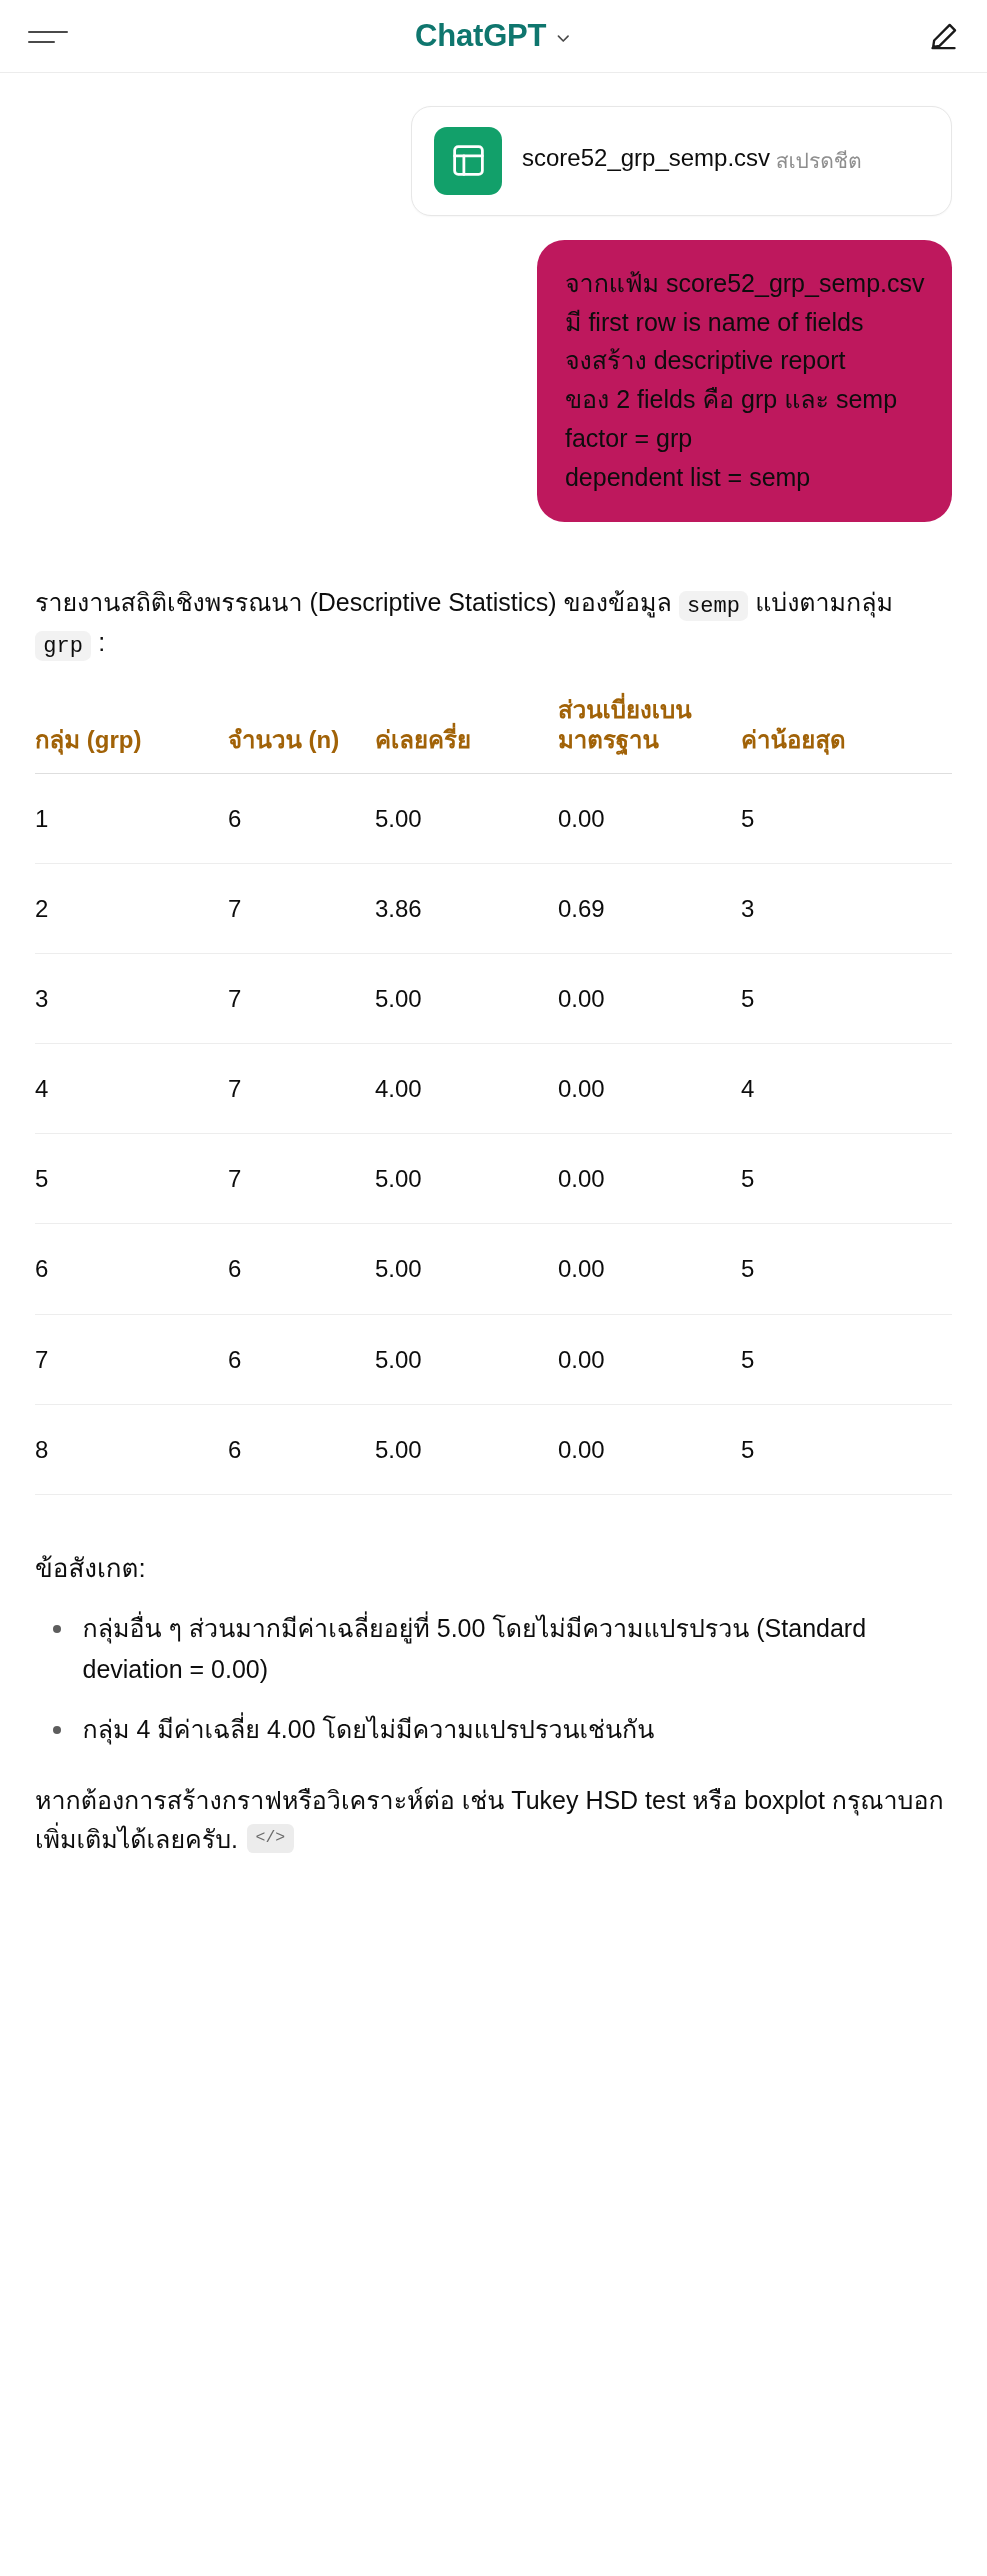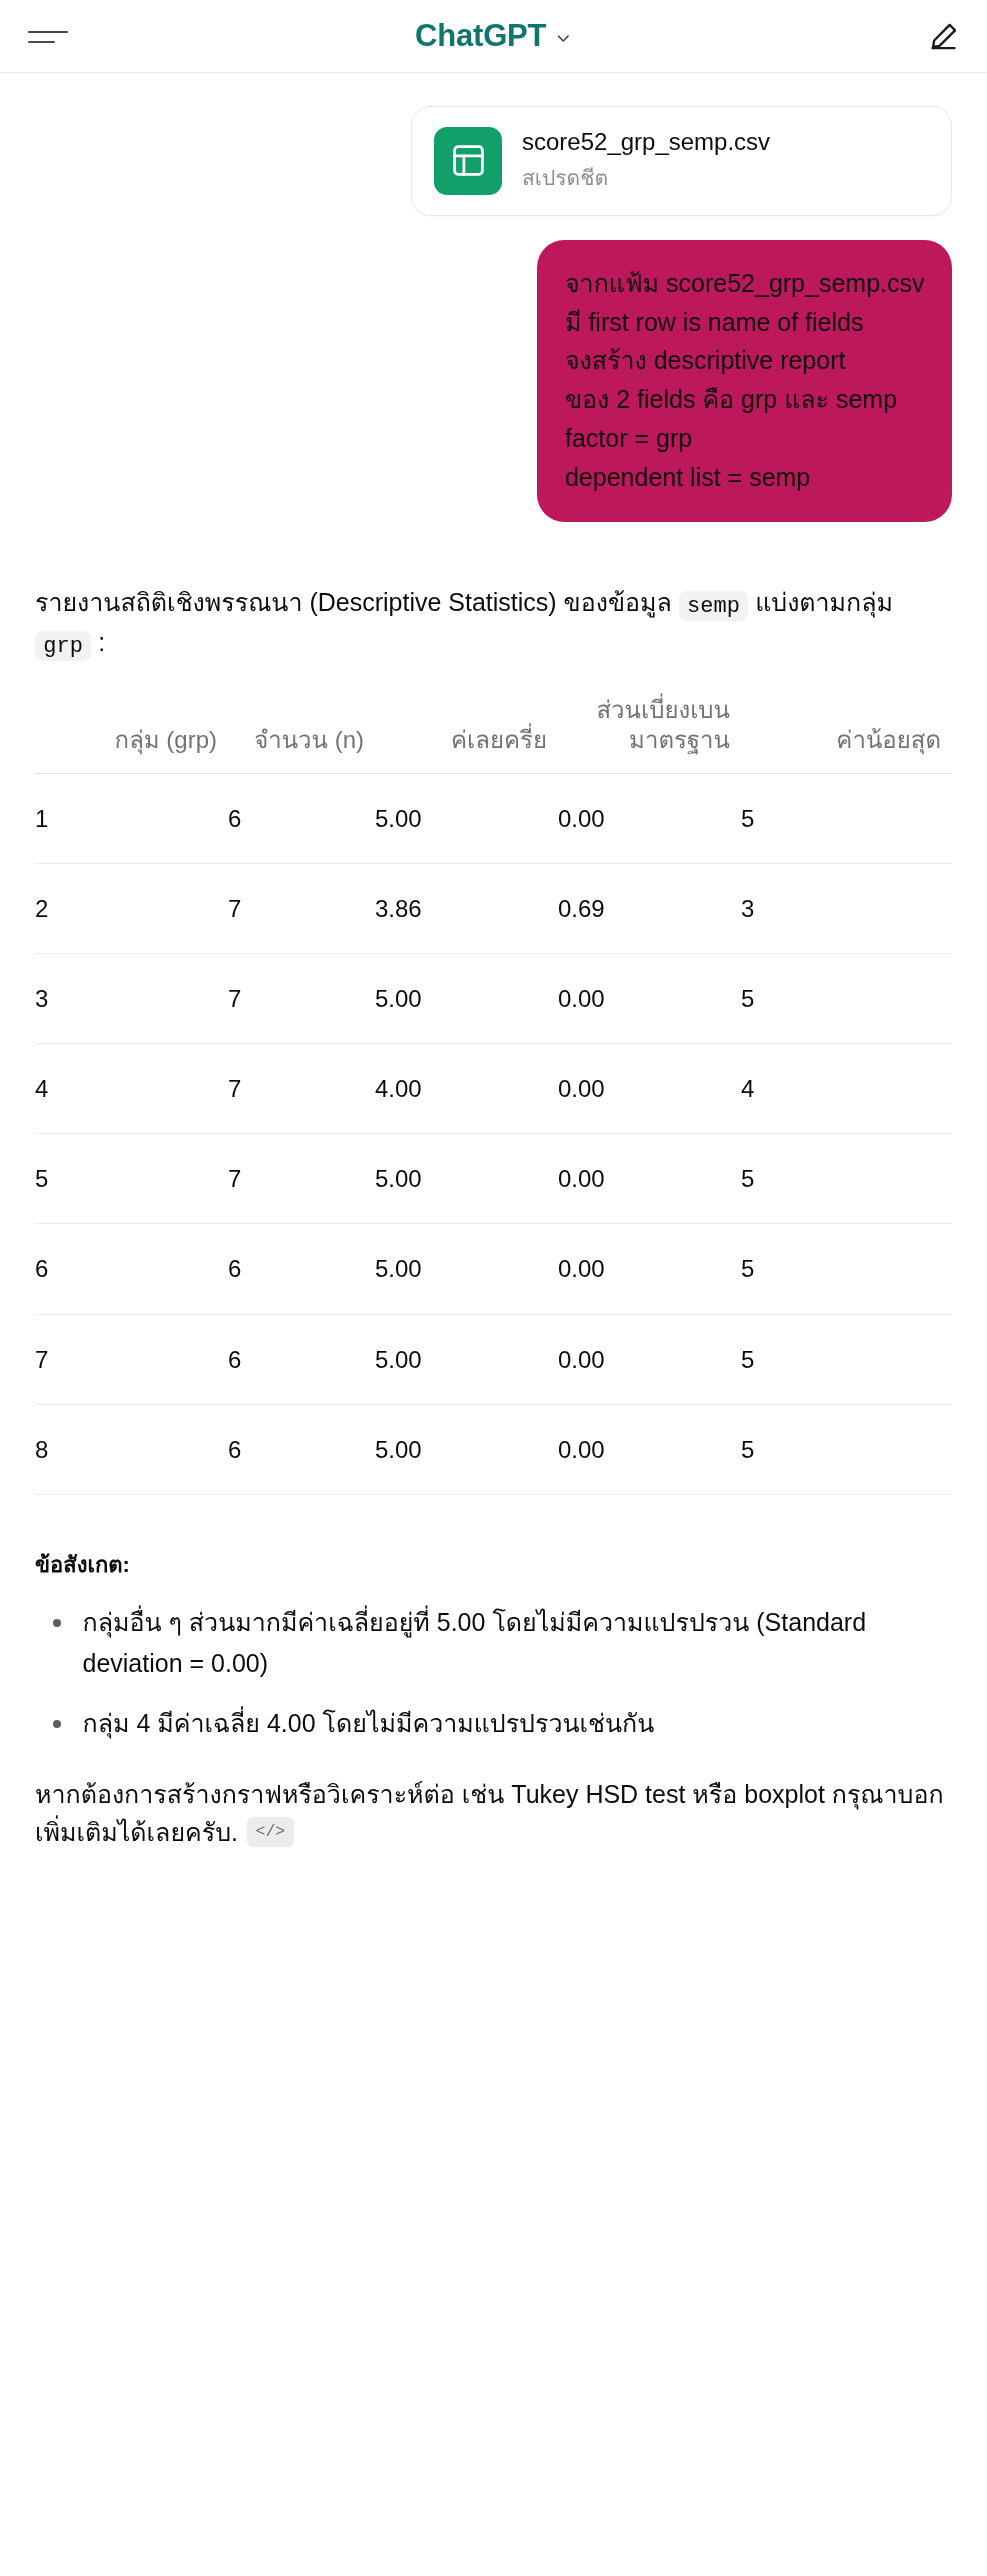--- a/index.html
+++ b/index.html
@@ -100,21 +100,21 @@
     width: 68px;
     height: 68px;
     border-radius: 13px;
     background: #19a974;
     background: #12a06a;
     display: flex;
     align-items: center;
     justify-content: center;
     flex: 0 0 auto;
   }
-  .file-meta { display: flex; flex-direction: column; gap: 5.5px; min-width: 0; }
+  .file-meta { display: flex; flex-direction: row; gap: 5.5px; min-width: 0; }
   .file-name {
     font-size: 24px;
     color: #0d0d0d;
     white-space: nowrap;
     overflow: hidden;
     text-overflow: ellipsis;
   }
   .file-type { font-size: 21px; color: #8e8e8e; }
 
   .user-bubble {
@@ -149,45 +149,45 @@
   }
 
   
   table.stats {
     width: 100%;
     border-collapse: collapse;
     margin-top: 31px;
     font-size: 24px;
   }
   table.stats th {
-    text-align: right;
-    font-weight: 400;
+    text-align: left;
+    font-weight: 700;
     vertical-align: bottom;
     padding: 0 11px 16.5px 0;
     border-bottom: 0.9px solid #dedede;
     line-height: 1.28;
-    color: #737373;
+    color: #a16207;
   }
   table.stats td {
     padding: 26px 11px 26px 0;
     border-bottom: 0.9px solid #ededed;
     color: #0d0d0d;
     vertical-align: middle;
   }
   table.stats tr:last-child td { border-bottom: 0.9px solid #ededed; }
   .col-grp  { width: 193px; }
   .col-n    { width: 147px; }
   .col-mean { width: 183px; }
   .col-sd   { width: 183px; }
   .col-min  { width: auto; }
 
   
   h3.obs-title {
-    font-size: 22px;
-    font-weight: 700;
+    font-size: 26px;
+    font-weight: 400;
     margin: 53px 0 20px 0;
     color: #0d0d0d;
   }
   ul.obs {
     margin: 0;
     padding: 0 0 0 42px;
     list-style: none;
     font-size: 25px;
     line-height: 1.62;
   }

